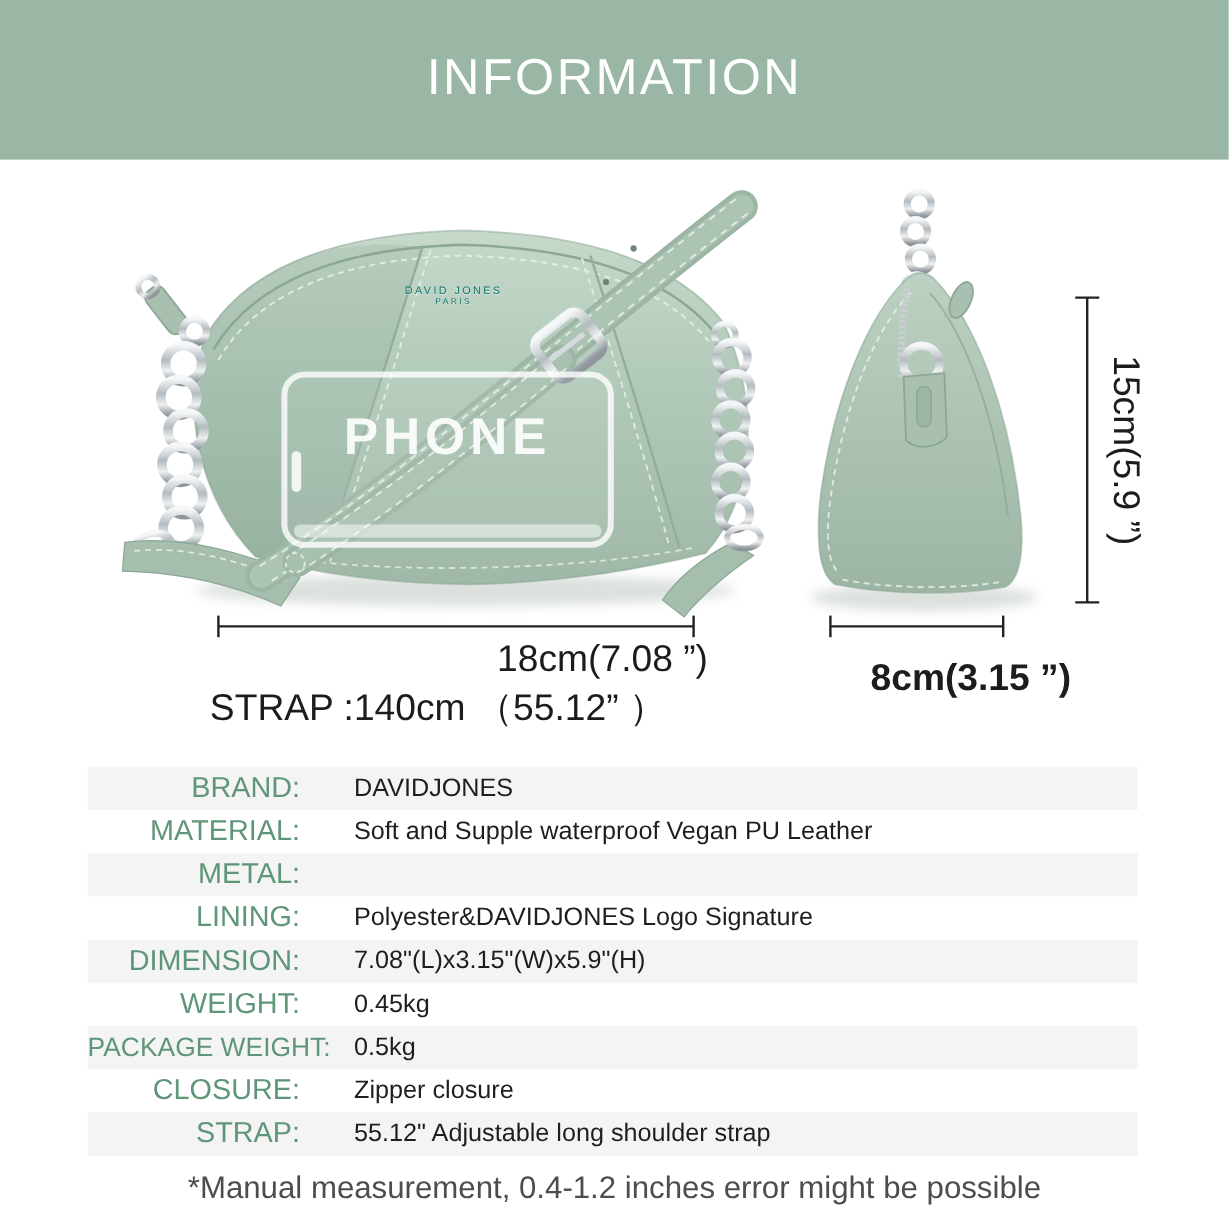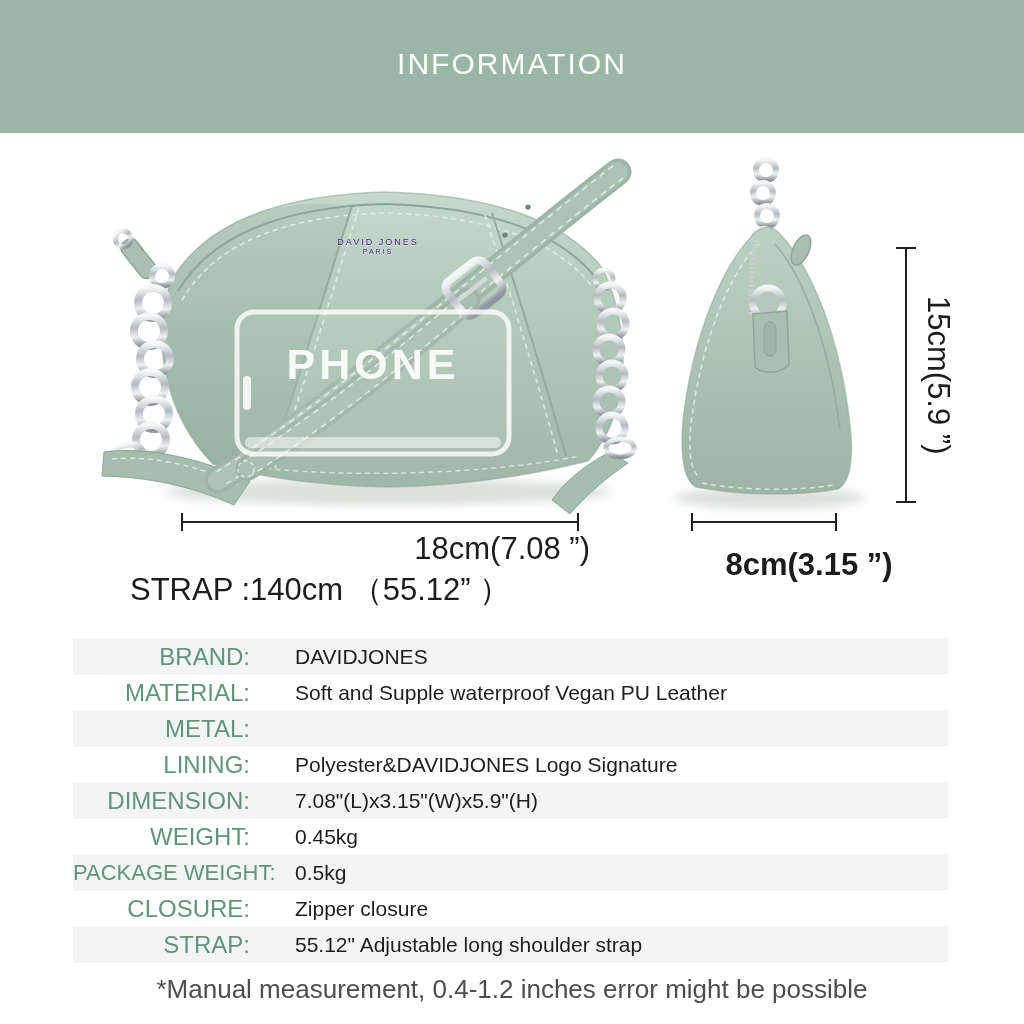--- a/index.html
+++ b/index.html
@@ -9,39 +9,39 @@
     font-family:"Liberation Sans","DejaVu Sans",sans-serif;
     -webkit-font-smoothing:antialiased;
   }
   
   .banner{
     position:absolute;left:0;top:0;width:1024px;height:133px;
     background:#9ab7a6;
   }
   .banner-title{
     width:100%;text-align:center;line-height:127px;
-    font-size:30px;letter-spacing:2px;color:#ffffff;font-weight:400;
+    font-size:42px;letter-spacing:2px;color:#ffffff;font-weight:400;
   }
   
   .scene{position:absolute;left:0;top:0;width:1024px;height:1024px;}
   .overlay-label{position:absolute;color:rgba(255,255,255,.9);}
   .phone-label{
     left:237px;top:340px;width:272px;text-align:center;
     font-size:43px;font-weight:700;letter-spacing:4px;
   }
   .logo-block{
     position:absolute;left:318px;top:237px;width:120px;text-align:center;
-    color:#4c1d95;
+    color:#0f766e;
   }
   .logo-brand{font-size:9px;letter-spacing:2px;text-shadow:0 1px 0 rgba(255,255,255,.45);}
   .logo-city{font-size:7px;letter-spacing:2px;margin-top:1px;text-shadow:0 1px 0 rgba(255,255,255,.45);}
   
   .dim-text{position:absolute;color:#1c1c1c;font-size:31px;font-weight:400;}
   .dim-front-w{left:160px;top:531px;width:430px;text-align:right;}
-  .dim-strap{left:130px;top:569px;width:470px;}
+  .dim-strap{left:130px;top:569px;width:470px;text-align:center;}
   .dim-side-w{left:703px;top:547px;width:212px;text-align:center;font-weight:bold;}
   .dim-height{
     left:908px;top:248px;height:254px;width:60px;
     writing-mode:vertical-rl;display:flex;align-items:center;justify-content:center;
   }
   
   .spec-table{position:absolute;left:73px;top:639px;width:875px;}
   .spec-row{display:flex;height:36px;align-items:center;}
   .spec-row:nth-child(odd){background:#f4f4f4;}
   .spec-label{

